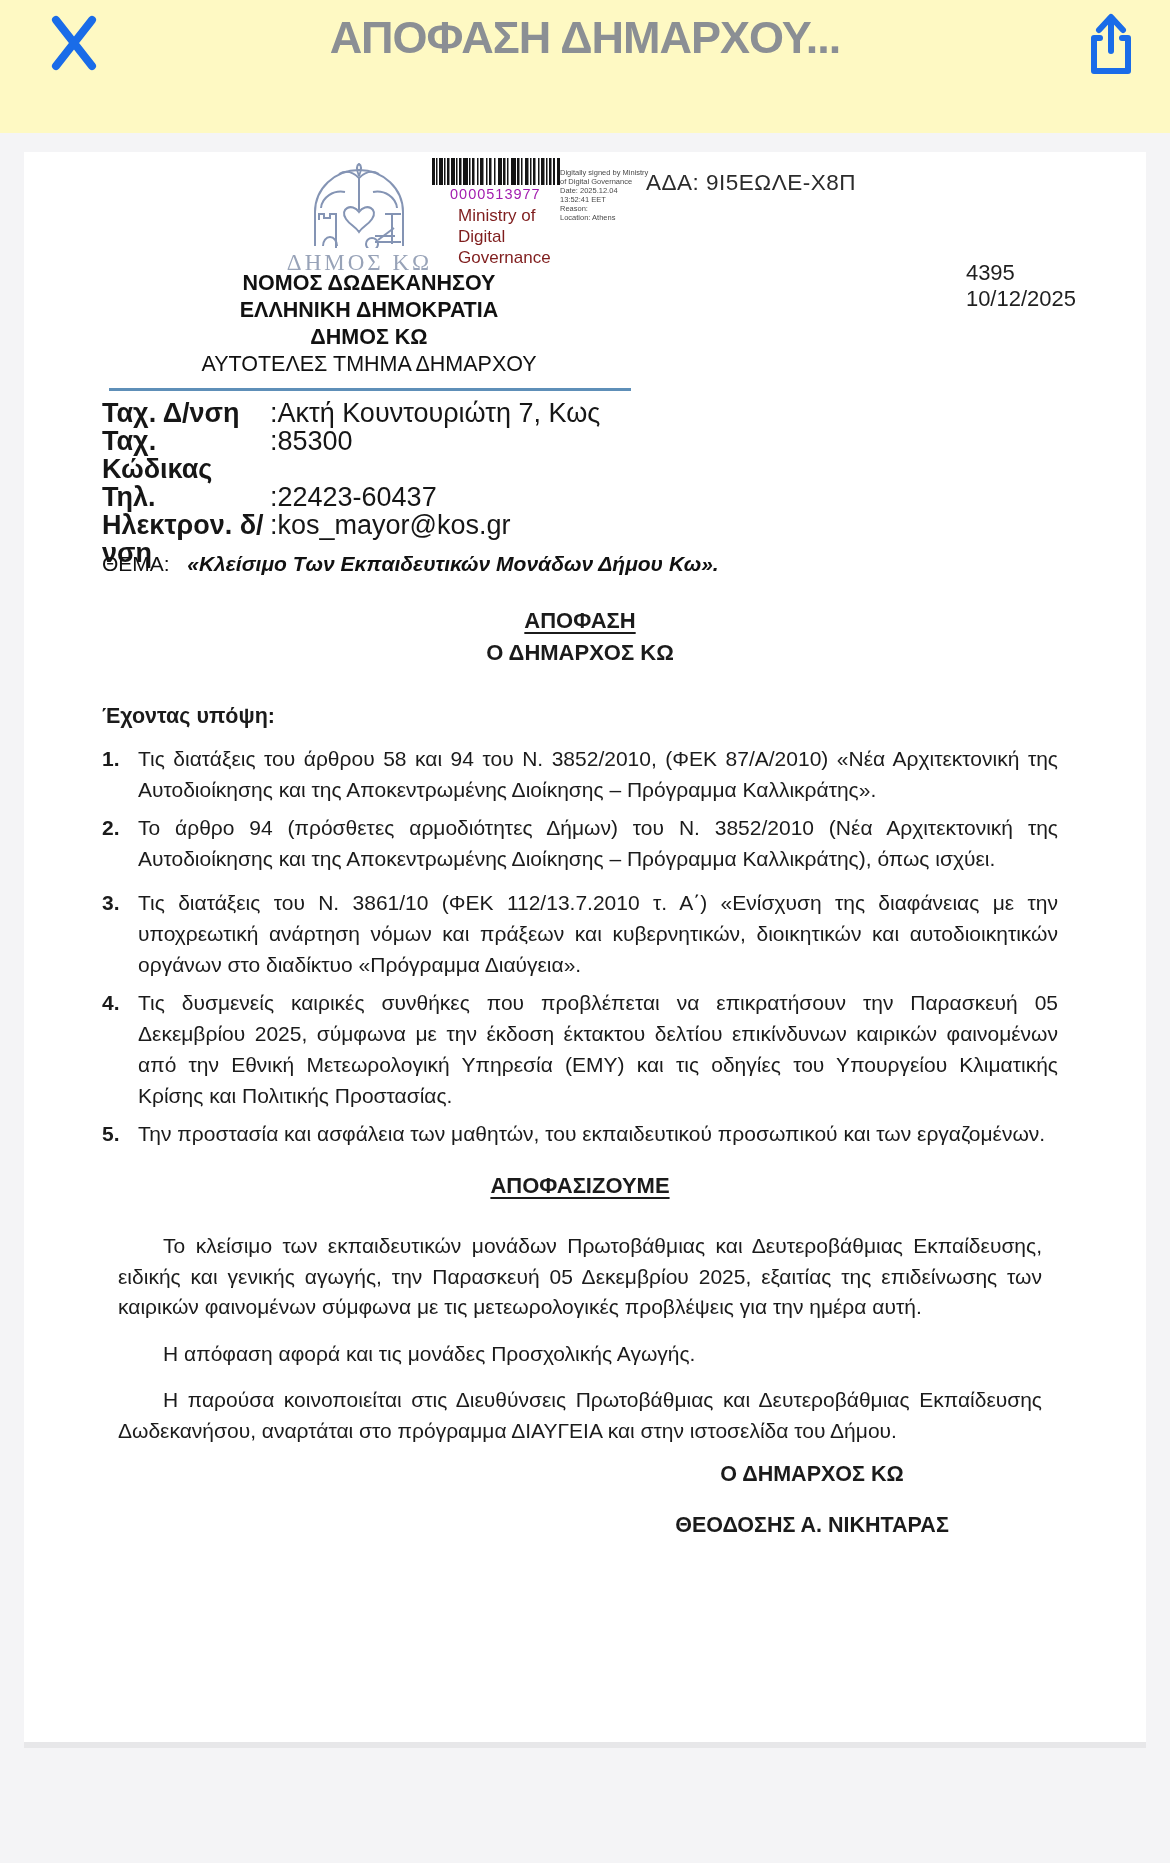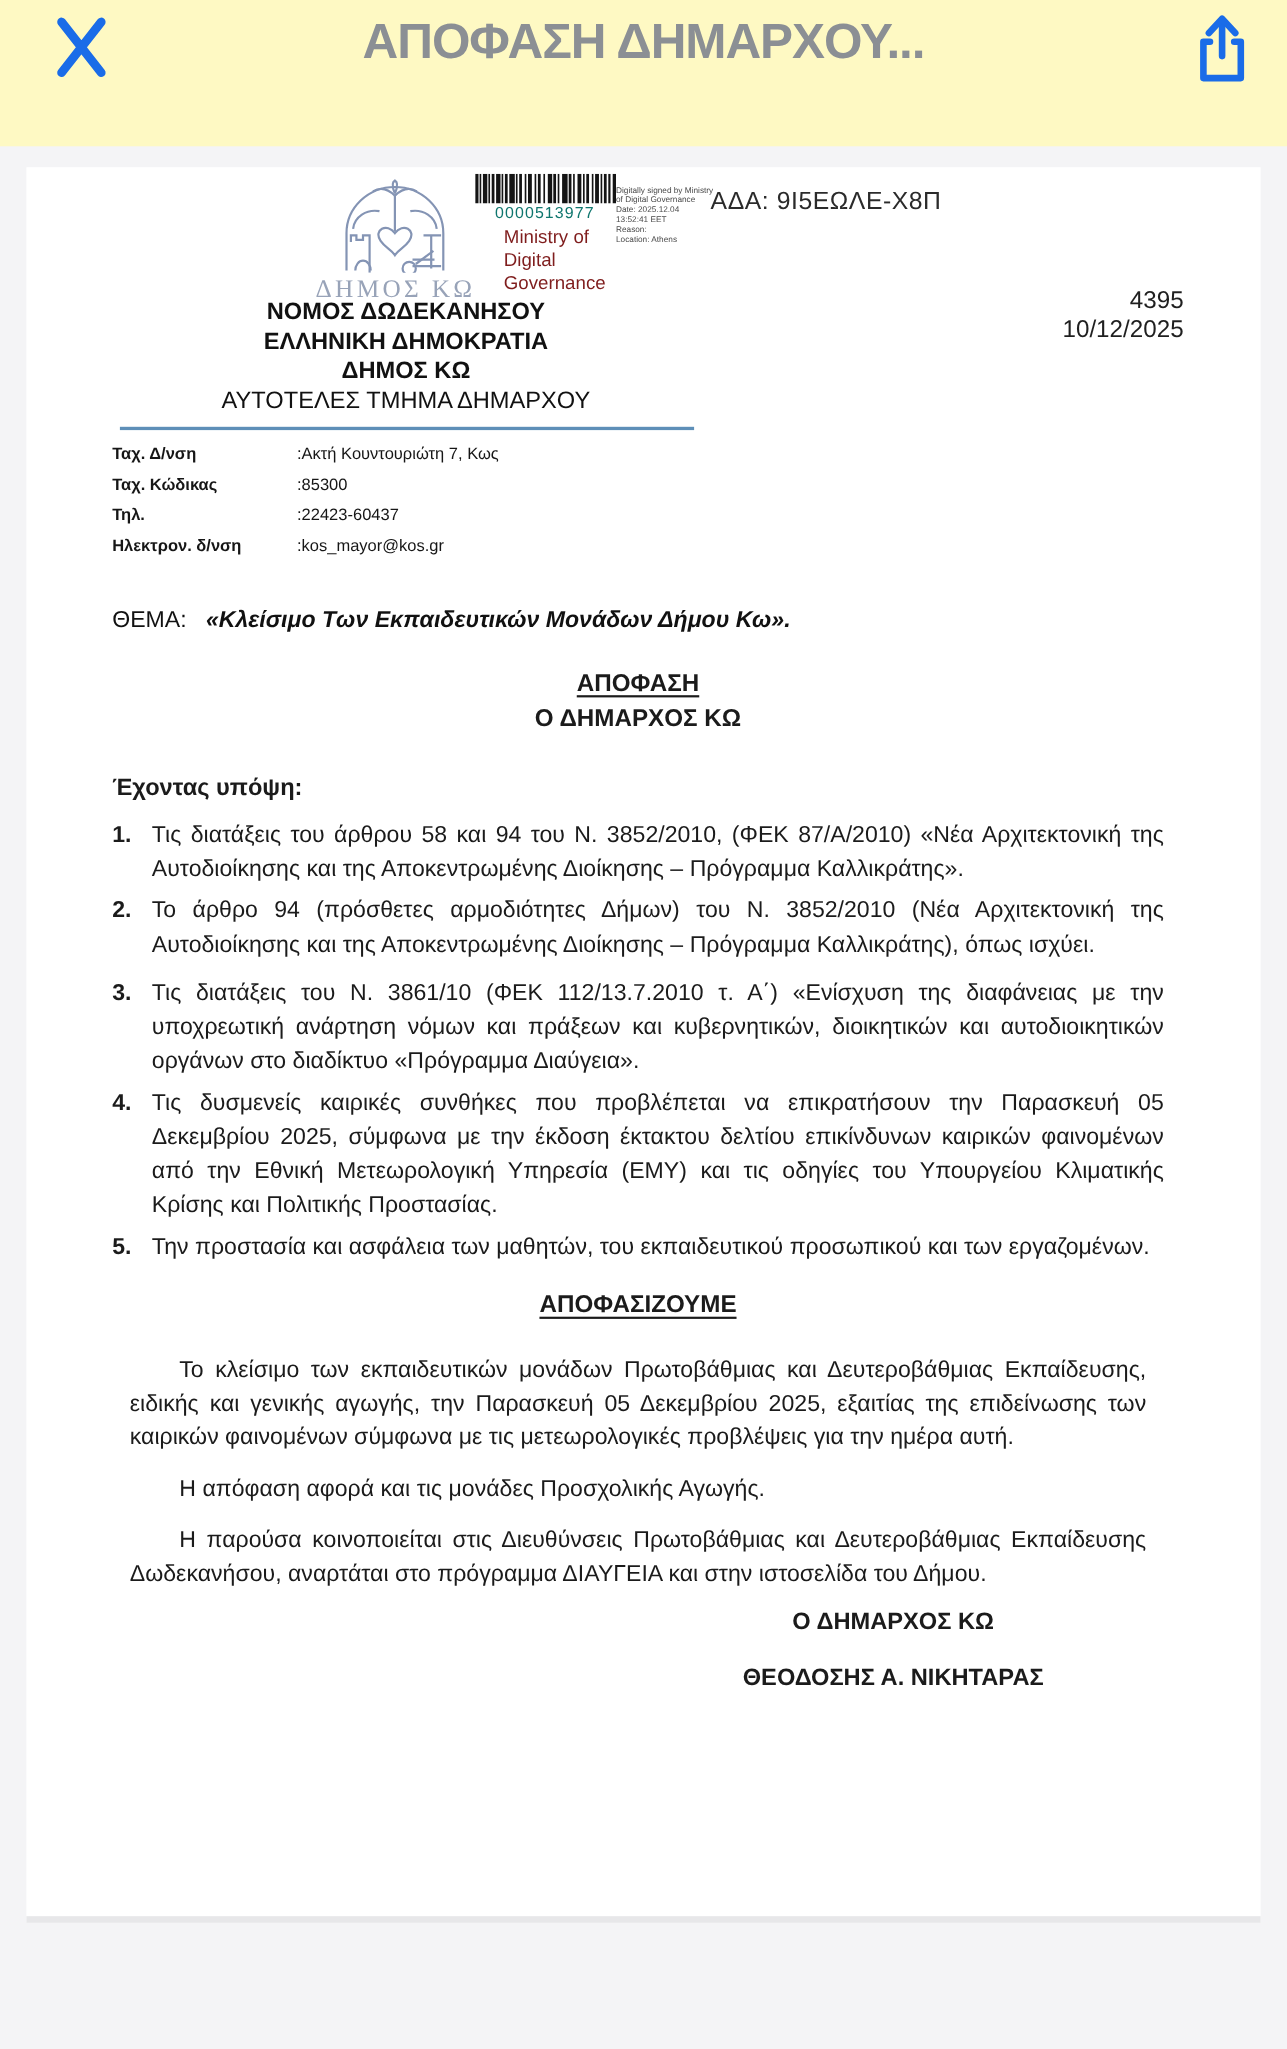--- a/index.html
+++ b/index.html
@@ -28,37 +28,37 @@
     position:absolute;left:24px;top:152px;width:1122px;height:1590px;
     background:#ffffff;border-bottom:6px solid #e7e7e9;
   }
   .page-head{position:relative;height:456px;}
   .logo-block{position:absolute;left:248px;top:10px;width:175px;text-align:center;}
   .logo-caption{
     margin-top:2px;font-family:"Liberation Serif", serif;
     font-size:23px;color:#98a3b8;letter-spacing:3px;white-space:nowrap;
   }
   .barcode-block{position:absolute;left:408px;top:6px;width:128px;text-align:left;}
-  .barcode-number{font-size:14.5px;color:#0f766e;letter-spacing:1px;margin-top:1px;padding-left:18px;white-space:nowrap;}
+  .barcode-number{font-size:14.5px;color:#a21caf;letter-spacing:1px;margin-top:1px;padding-left:18px;white-space:nowrap;}
   .ministry-label{font-size:17px;color:#7f1d1d;line-height:21px;margin-top:3px;padding-left:26px;width:110px;}
   .sig-stamp{
     position:absolute;left:536px;top:16px;width:112px;
     font-size:7.5px;line-height:9px;color:#4a4a4a;
   }
   .ada{
     position:absolute;left:622px;top:18px;
     font-size:22.5px;color:#2b2b2b;letter-spacing:0.5px;white-space:nowrap;
   }
-  .protocol{position:absolute;right:70px;top:108px;text-align:right;
+  .protocol{position:absolute;right:70px;top:108px;text-align:left;
     font-size:22px;color:#1f1f1f;line-height:26px;}
   .header-center{position:absolute;left:95px;top:118px;width:500px;text-align:center;
     font-size:21.5px;color:#111;line-height:27px;}
   .header-center .b{font-weight:700;}
   .head-divider{position:absolute;left:85px;top:236px;width:522px;height:3px;background:#5e8fb8;}
-  .contact{position:absolute;left:78px;top:247px;width:520px;font-size:15px;color:#161616;}
+  .contact{position:absolute;left:78px;top:247px;width:520px;font-size:27px;color:#161616;}
   .contact-row{display:flex;line-height:28px;}
   .contact-label{font-weight:700;width:168px;flex:none;}
   .contact-value{flex:1;white-space:nowrap;}
   .subject{position:absolute;left:78px;top:400px;font-size:21px;color:#111;white-space:nowrap;}
   .subject .lbl{font-weight:400;}
   .subject .txt{font-weight:700;font-style:italic;}
   
   .body-flow{padding:0 88px 0 78px;color:#1b1b1b;font-size:21px;}
   .decision-title{text-align:center;font-weight:700;font-size:22px;text-decoration:underline;
     text-underline-offset:4px;margin:0 0 6px 0;}

